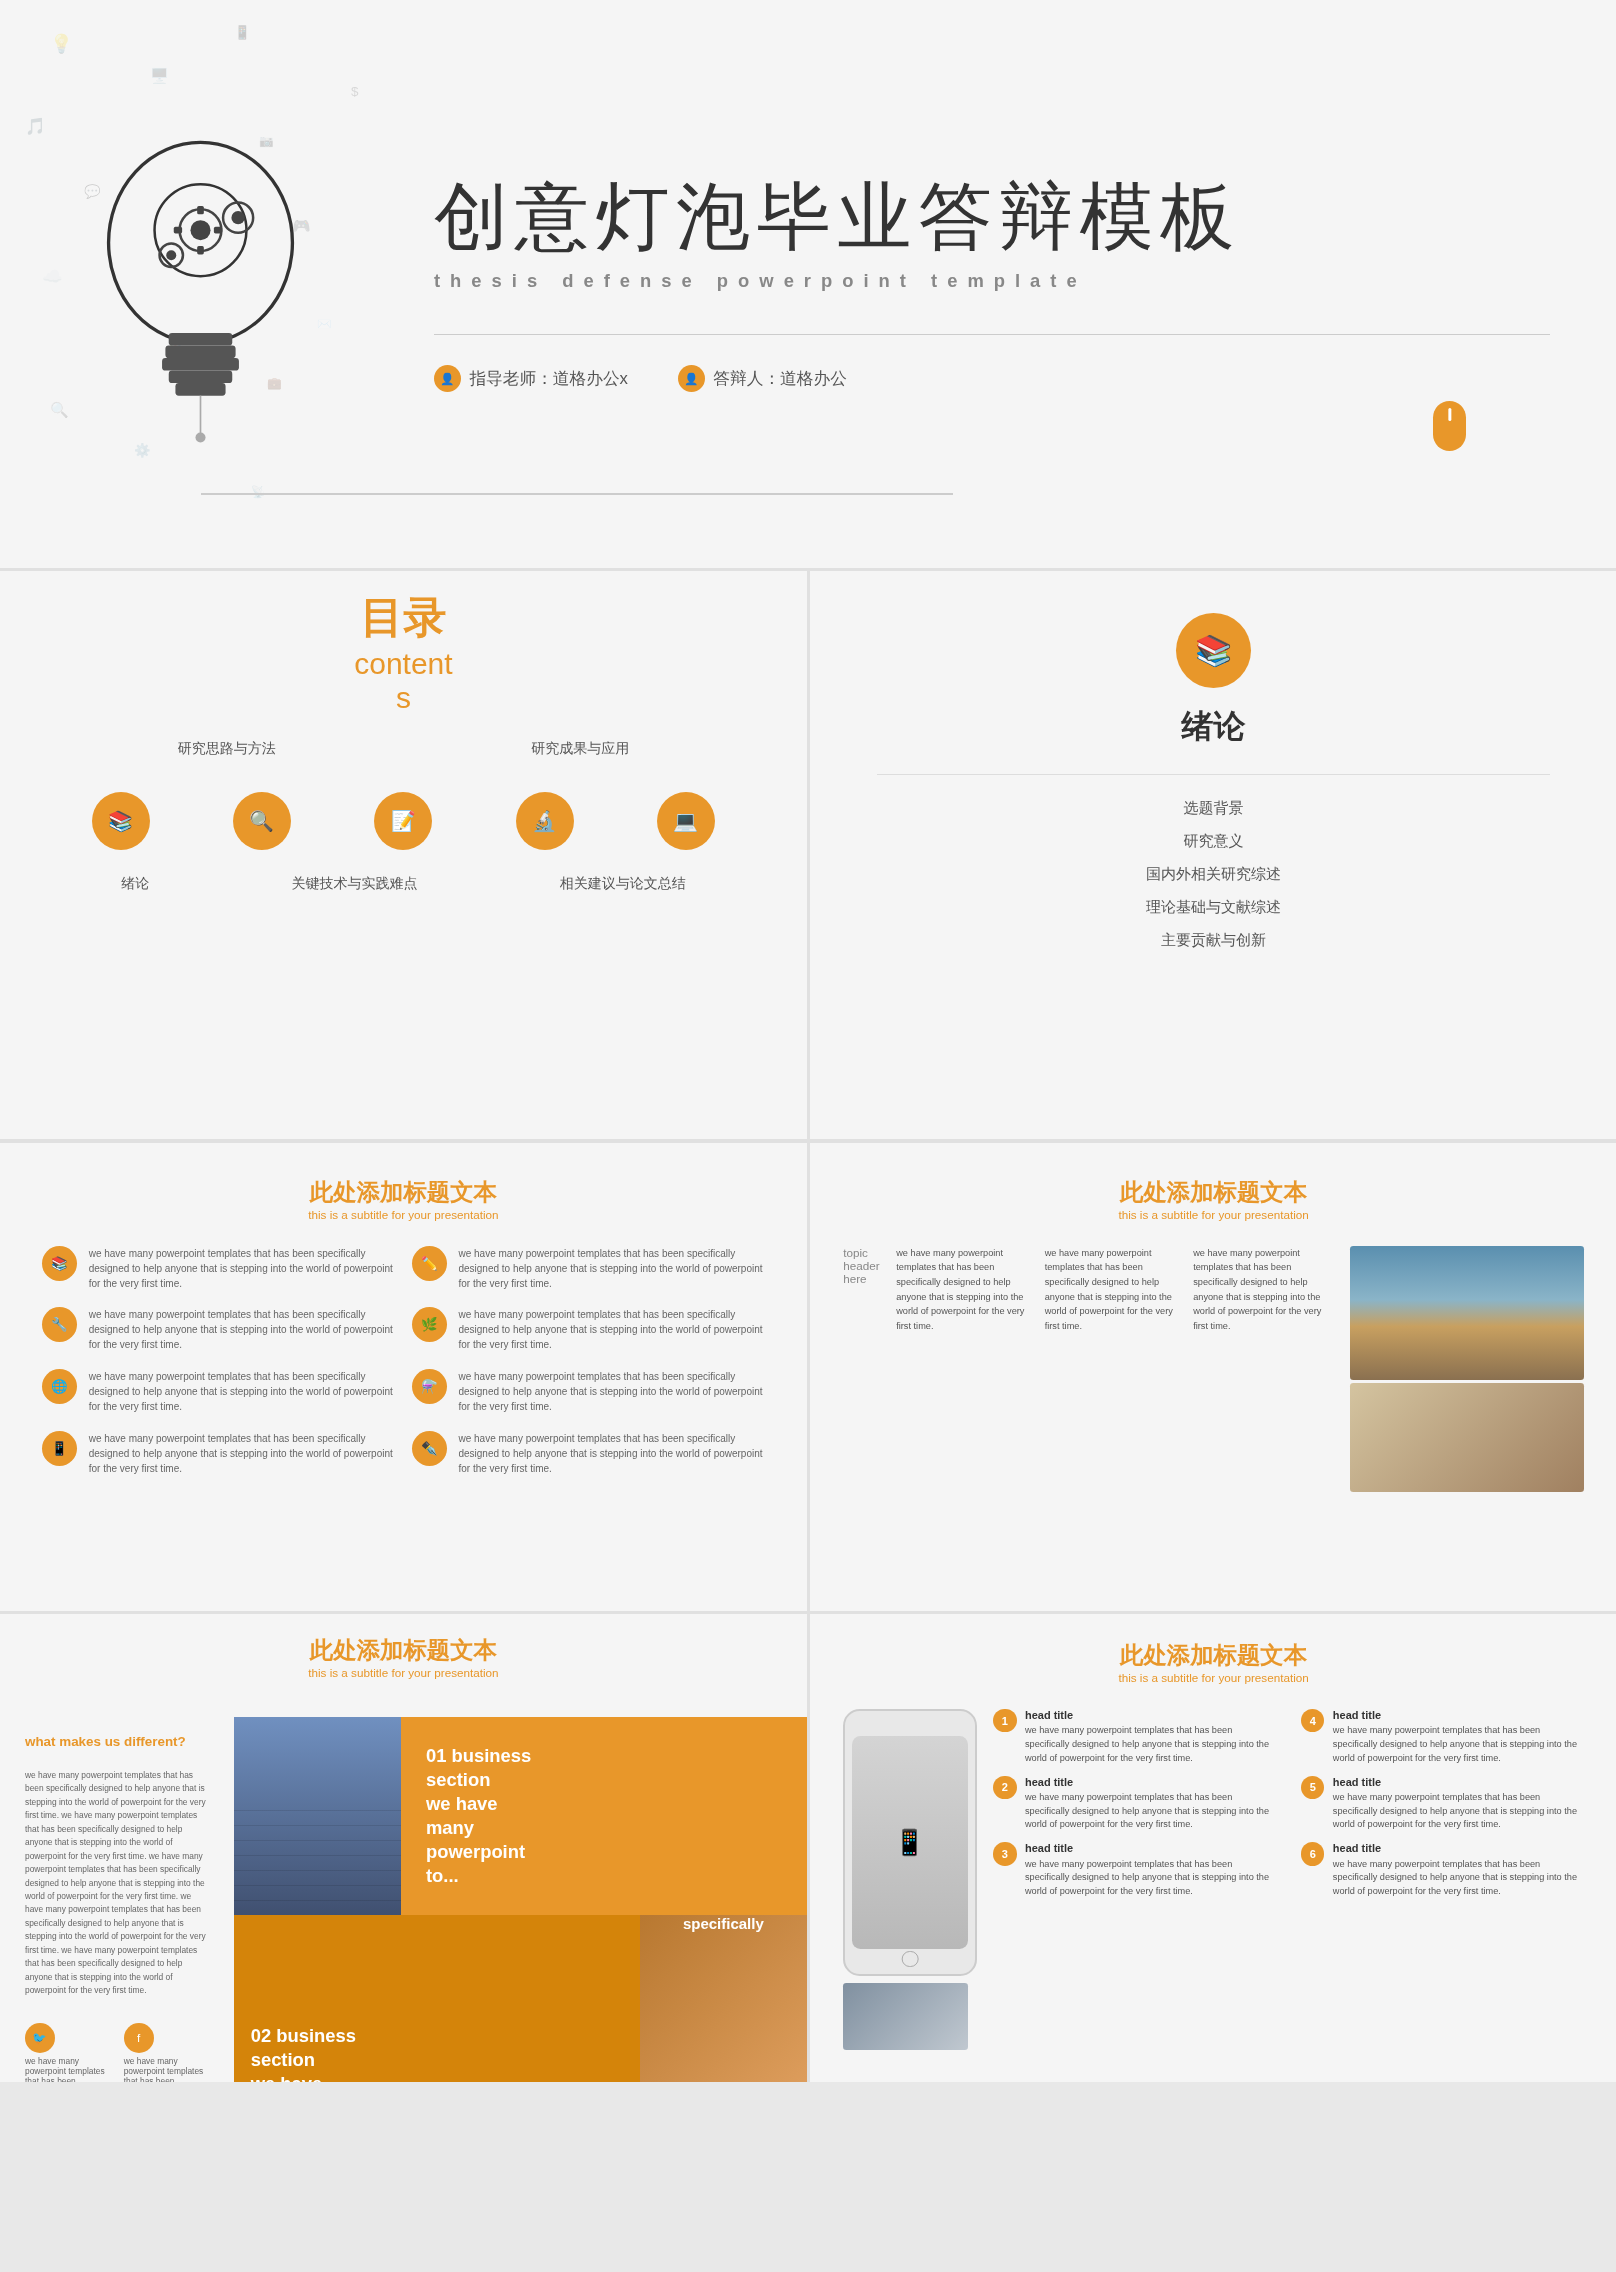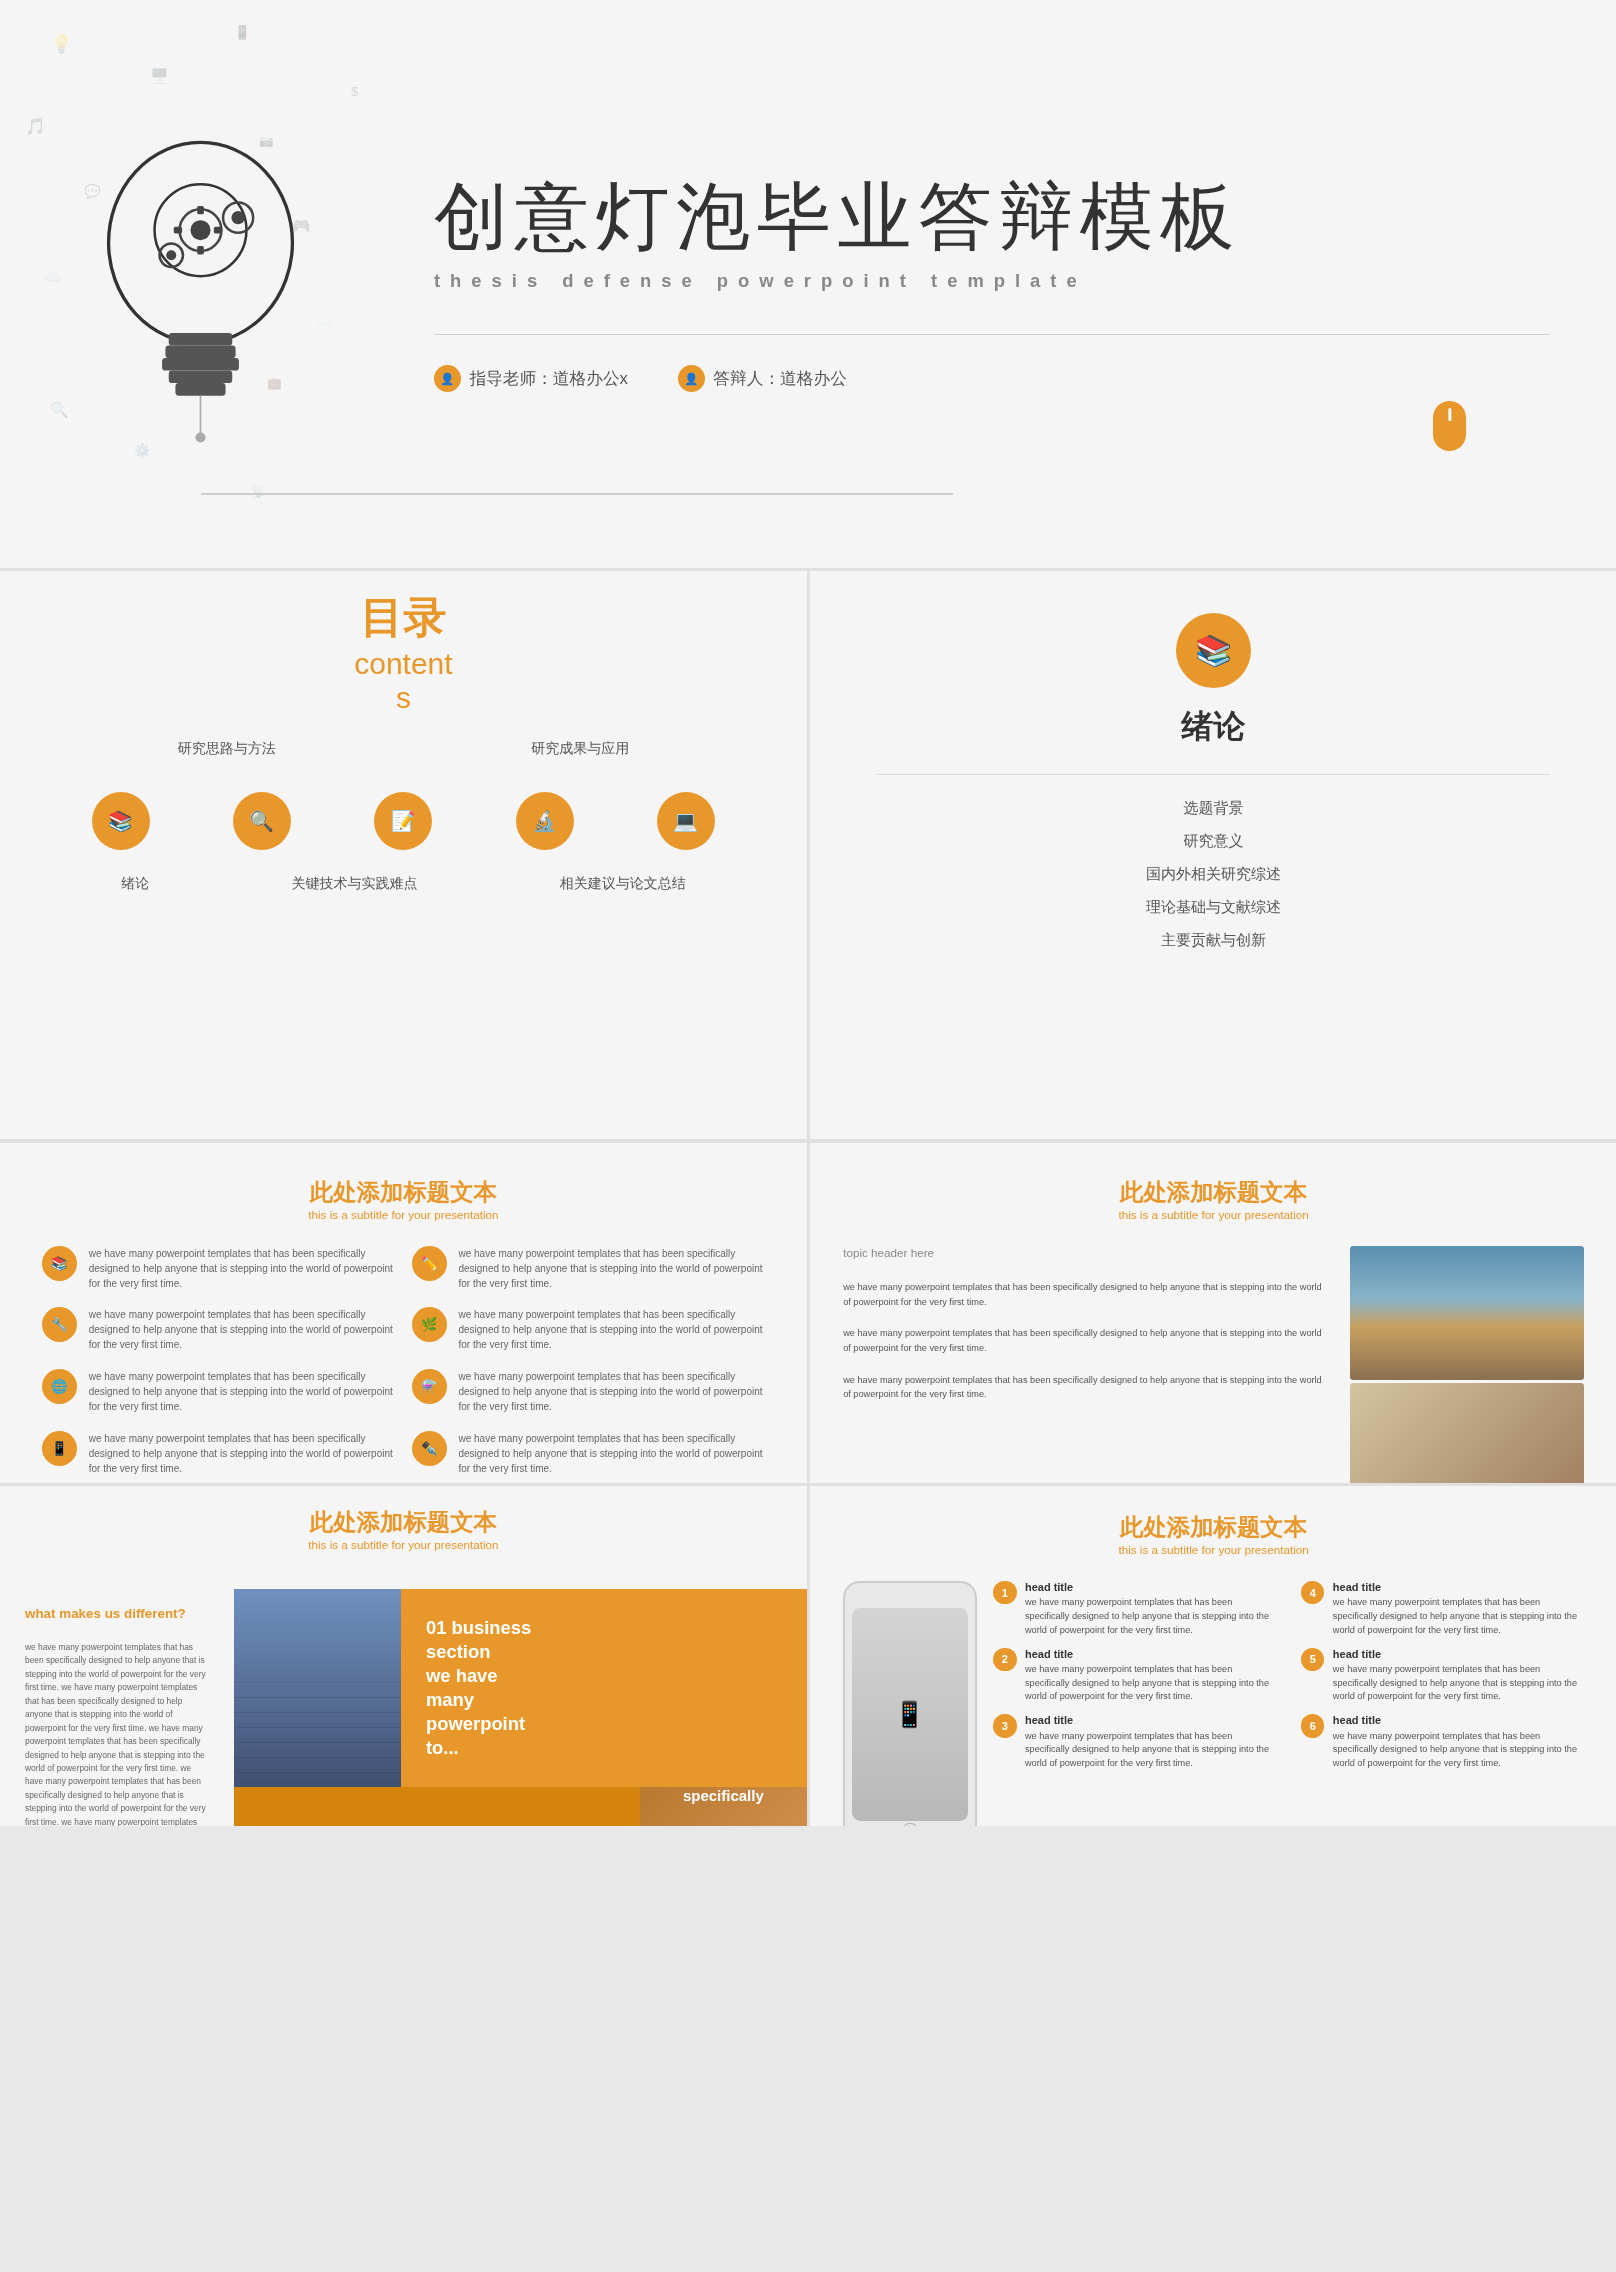--- a/index.html
+++ b/index.html
@@ -109,21 +109,21 @@
     .slide {
       background: #f5f5f5;
       position: relative;
       overflow: hidden;
       padding: 33px;
     }
     .slide-medium {
       height: 568px;
     }
     .slide-small {
-      height: 340px;
+      height: 468px;
     }
 
     
     .toc-slide {
       display: flex;
       flex-direction: column;
       align-items: center;
       padding: 18px 50px;
     }
     .toc-title-zh {
@@ -259,21 +259,21 @@
 
     
     .content-image-slide {
       display: flex;
       gap: 25px;
       padding: 33px;
     }
     .content-left {
       flex: 1;
       display: flex;
-      flex-direction: column;
+      flex-direction: row;
       gap: 16.7px;
     }
     .content-right {
       width: 234px;
       display: flex;
       flex-direction: column;
       gap: 3.3px;
     }
     .img-placeholder {
       width: 100%;

